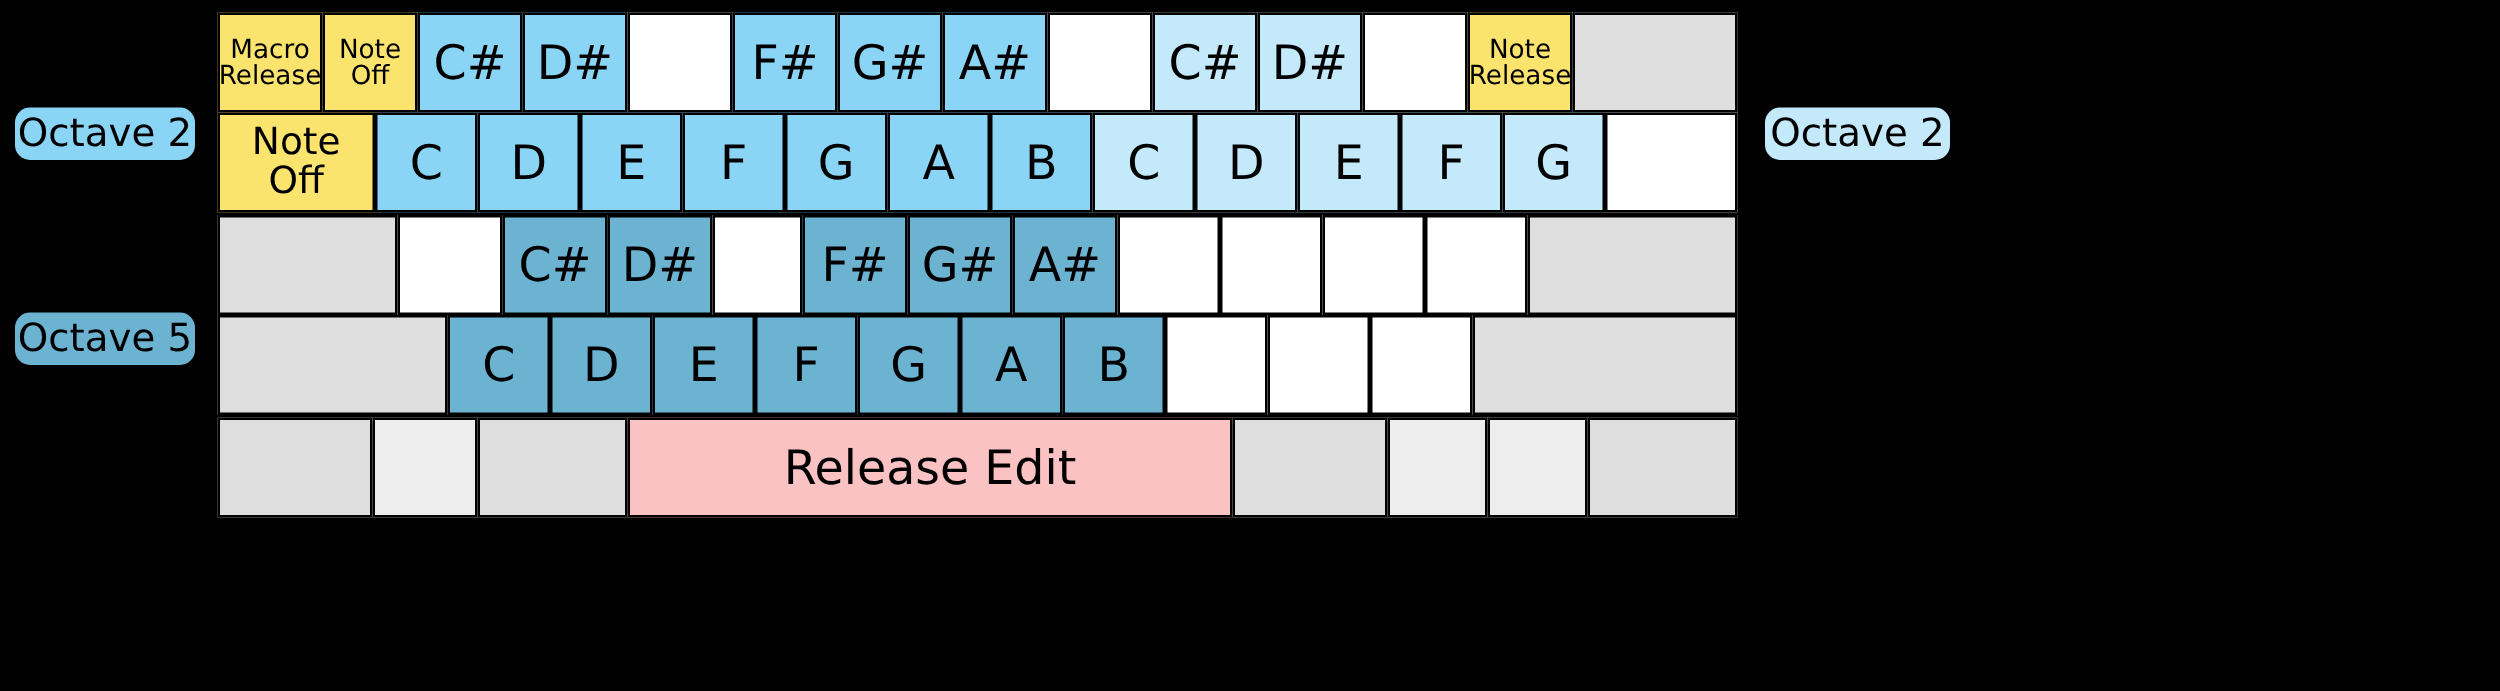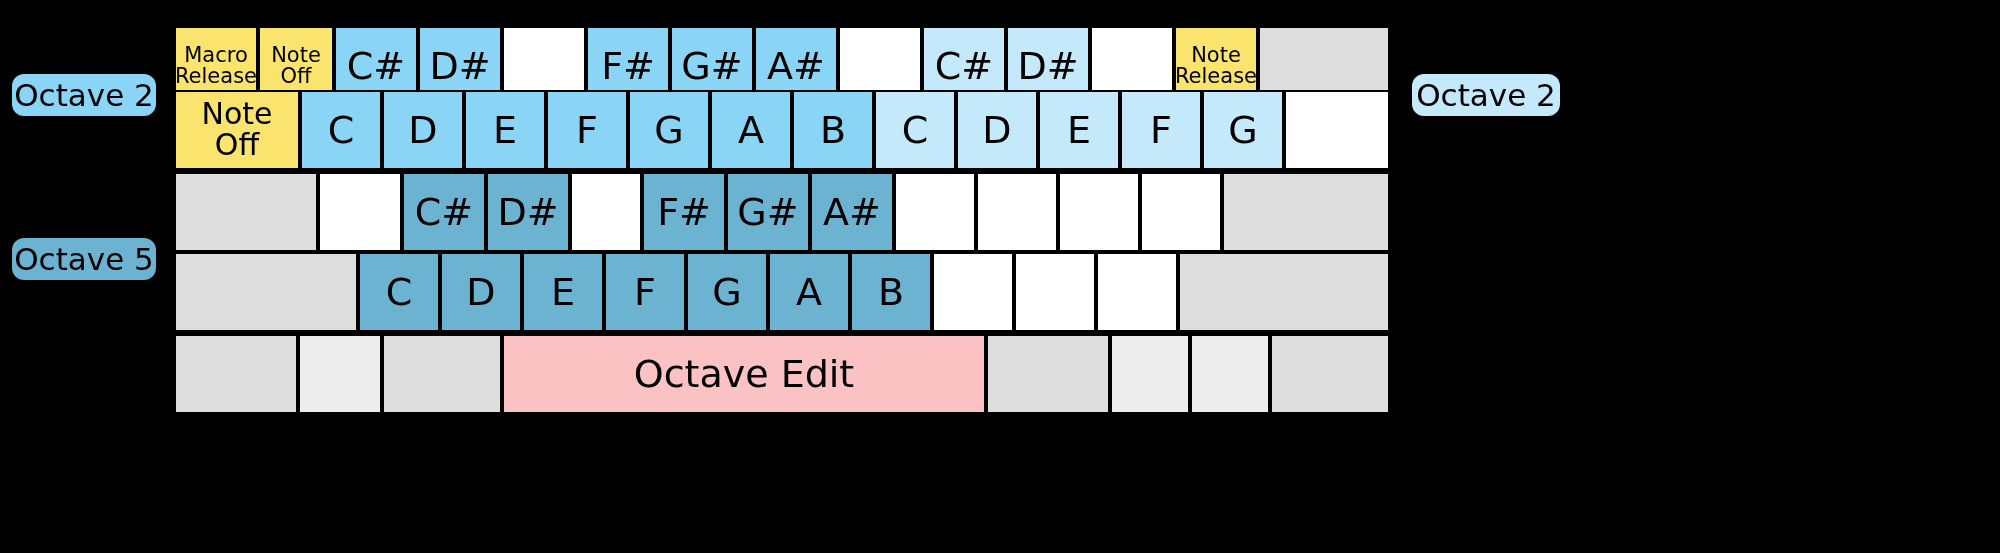--- a/index.html
+++ b/index.html
@@ -68,37 +68,38 @@
     position: absolute;
     border-radius: 12px;
     display: flex;
     align-items: center;
     justify-content: center;
     font-size: 31px;
     color: #000000;
     padding: 4px 14px;
     box-sizing: border-box;
     white-space: nowrap;
+    margin-top: 12px;
   }
   #octave-2-label { left: 12px;   top: 74px;  width: 144px; height: 42px; background: #8ad5f5; }
   #octave-1-label { left: 12px;   top: 238px; width: 144px; height: 42px; background: #6cb3d2; }
   #octave-3-label { left: 1412px; top: 74px;  width: 148px; height: 42px; background: #c3e9fa; }
 </style>
 </head>
 <body>
 
 <div id="keyboard-map">
 
   <div class="octave-label" id="octave-2-label">Octave 2</div>
 
   <div class="octave-label" id="octave-1-label">Octave 5</div>
 
   <div class="octave-label" id="octave-3-label">Octave 2</div>
 
-  <div class="key-row" id="row-0" style="top: 26px; width: 1216px;">
+  <div class="key-row" id="row-0" style="top: 10px; width: 1216px;">
       <div class="key k-yellow f-small" style="left: 0px; width: 84px;">Macro
 Release</div>
       <div class="key k-yellow f-small" style="left: 84px; width: 76px;">Note
 Off</div>
       <div class="key k-blue f-sharp" style="left: 160px; width: 84px;">C#</div>
       <div class="key k-blue f-sharp" style="left: 244px; width: 84px;">D#</div>
       <div class="key k-white f-note" style="left: 328px; width: 84px;"></div>
       <div class="key k-blue f-sharp" style="left: 412px; width: 84px;">F#</div>
       <div class="key k-blue f-sharp" style="left: 496px; width: 84px;">G#</div>
       <div class="key k-blue f-sharp" style="left: 580px; width: 84px;">A#</div>
@@ -153,20 +154,20 @@
       <div class="key k-steel f-note" style="left: 676px; width: 82px;">B</div>
       <div class="key k-white f-note" style="left: 758px; width: 82px;"></div>
       <div class="key k-white f-note" style="left: 840px; width: 82px;"></div>
       <div class="key k-white f-note" style="left: 922px; width: 82px;"></div>
       <div class="key k-gray f-note" style="left: 1004px; width: 212px;"></div>
     </div>
   <div class="key-row" id="row-4" style="top: 334px; width: 1216px;">
       <div class="key k-gray f-note" style="left: 0px; width: 124px;"></div>
       <div class="key k-gray2 f-note" style="left: 124px; width: 84px;"></div>
       <div class="key k-gray f-note" style="left: 208px; width: 120px;"></div>
-      <div class="key k-pink f-toggle" style="left: 328px; width: 484px;">Octave Edit</div>
+      <div class="key k-pink f-toggle" style="left: 328px; width: 484px;">Release Edit</div>
       <div class="key k-gray f-note" style="left: 812px; width: 124px;"></div>
       <div class="key k-gray2 f-note" style="left: 936px; width: 80px;"></div>
       <div class="key k-gray2 f-note" style="left: 1016px; width: 80px;"></div>
       <div class="key k-gray f-note" style="left: 1096px; width: 120px;"></div>
     </div>
 
 </div>
 
 </body></html>

